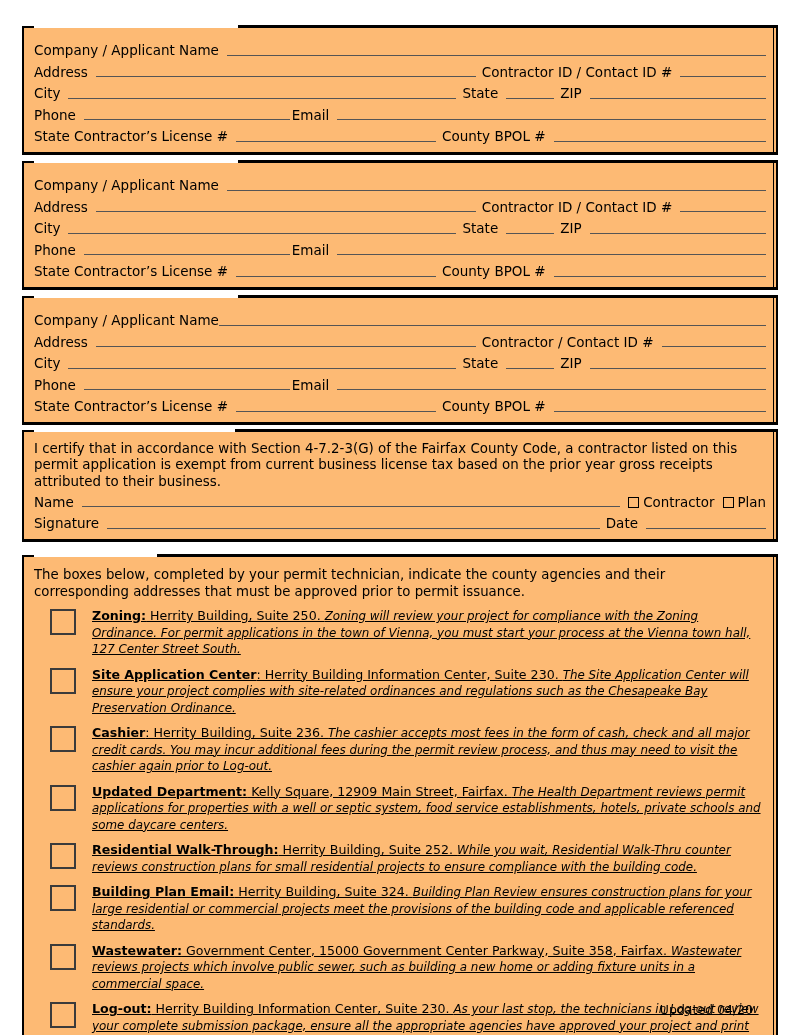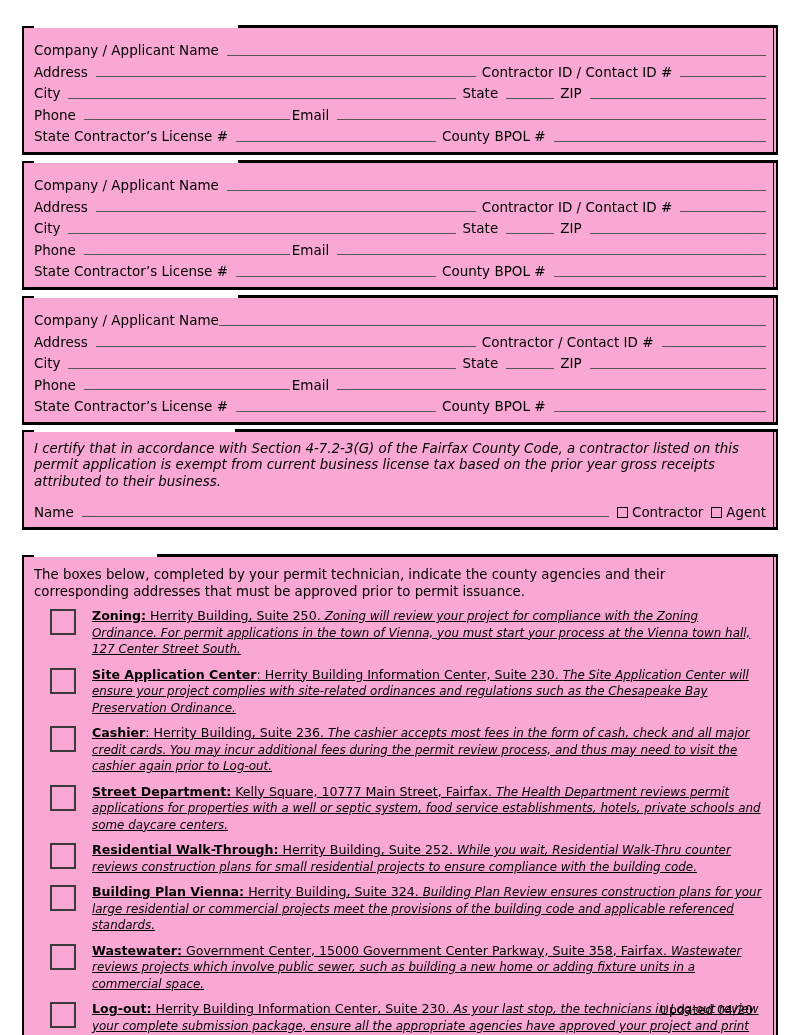--- a/index.html
+++ b/index.html
@@ -27,21 +27,21 @@
 
   
   .block {
     position: absolute;
     left: 22px;
     width: 756px;
     box-sizing: border-box;
     border-left: 2px solid #000;
     border-right: 2px solid #000;
     border-bottom: 3px solid #000;
-    background: #f9a8d4;
+    background: #fdba74;
   }
   
   .block .top-stub {
     position: absolute;
     top: -2px;
     left: -2px;
     width: 12px;
     height: 2px;
     background: #000;
   }
@@ -97,22 +97,21 @@
   .w-city  { flex: none; width: 388px; border-bottom: 1px solid #555; height: 1px; margin-bottom: 4px; }
   .w-date  { flex: none; width: 120px; border-bottom: 1px solid #555; height: 1px; margin-bottom: 4px; }
 
   
   .certify {
     padding: 9px 10px 6px 10px;
   }
   .certify-text {
     font-size: 13.4px;
     line-height: 16.3px;
-    margin: 0 0 10px 0;
-    font-style: italic;
+    margin: 0 0 0 0;
   }
   .cbox {
     display: inline-block;
     width: 11px;
     height: 11px;
     border: 1.5px solid #000;
     box-sizing: border-box;
     vertical-align: -1px;
     margin-right: 4px;
   }
@@ -337,23 +336,31 @@
 
       <p class="certify-text">I certify that in accordance with Section 4-7.2-3(G) of the Fairfax County Code, a contractor listed on this permit application is exempt from current business license tax based on the prior year gross receipts attributed to their business.</p>
 
       <div class="frow">
         <span class="lbl">Name</span>
         <span class="sp8"></span>
         <span class="rule"></span>
         <span class="sp8"></span>
         <span class="chk-label"><span class="cbox"></span><span>Contractor</span></span>
         <span class="sp8"></span>
-        <span class="chk-label"><span class="cbox"></span><span>Agent</span></span>
-      </div>
-
+        <span class="chk-label"><span class="cbox"></span><span>Plan</span></span>
+      </div>
+
+      <div class="frow">
+        <span class="lbl">Signature</span>
+        <span class="sp8"></span>
+        <span class="rule"></span>
+        <span class="gap-lbl">Date</span>
+        <span class="sp8"></span>
+        <span class="w-date"></span>
+      </div>
 
     </div>
   </div>
 
   <div class="block" style="top:557px;">
     <div class="top-stub"></div>
     <div class="top-rule" style="left:133px;"></div>
     <div class="inner-right"></div>
     <div class="agencies">
 
@@ -369,31 +376,31 @@
         <div class="agency-text"><b>Site Application Center</b><span>: Herrity Building Information Center, Suite 230. </span><i>The Site Application Center will ensure your project complies with site-related ordinances and regulations such as the Chesapeake Bay Preservation Ordinance.</i></div>
       </div>
 
       <div class="agency-row">
         <span class="big-box"></span>
         <div class="agency-text"><b>Cashier</b><span>: Herrity Building, Suite 236. </span><i>The cashier accepts most fees in the form of cash, check and all major credit cards. You may incur additional fees during the permit review process, and thus may need to visit the cashier again prior to Log-out.</i></div>
       </div>
 
       <div class="agency-row">
         <span class="big-box"></span>
-        <div class="agency-text"><b>Street Department:</b><span> Kelly Square, 10777 Main Street, Fairfax. </span><i>The Health Department reviews permit applications for properties with a well or septic system, food service establishments, hotels, private schools and some daycare centers.</i></div>
+        <div class="agency-text"><b>Updated Department:</b><span> Kelly Square, 12909 Main Street, Fairfax. </span><i>The Health Department reviews permit applications for properties with a well or septic system, food service establishments, hotels, private schools and some daycare centers.</i></div>
       </div>
 
       <div class="agency-row">
         <span class="big-box"></span>
         <div class="agency-text"><b>Residential Walk-Through:</b><span> Herrity Building, Suite 252. </span><i>While you wait, Residential Walk-Thru counter reviews construction plans for small residential projects to ensure compliance with the building code.</i></div>
       </div>
 
       <div class="agency-row">
         <span class="big-box"></span>
-        <div class="agency-text"><b>Building Plan Vienna:</b><span>  Herrity Building, Suite 324. </span><i>Building Plan Review ensures construction plans for your large residential or commercial projects meet the provisions of the building code and applicable referenced standards.</i></div>
+        <div class="agency-text"><b>Building Plan Email:</b><span>  Herrity Building, Suite 324. </span><i>Building Plan Review ensures construction plans for your large residential or commercial projects meet the provisions of the building code and applicable referenced standards.</i></div>
       </div>
 
       <div class="agency-row">
         <span class="big-box"></span>
         <div class="agency-text"><b>Wastewater:</b><span> Government Center, 15000 Government Center Parkway, Suite 358, Fairfax. </span><i>Wastewater reviews projects which involve public sewer, such as building a new home or adding fixture units in a commercial space.</i></div>
       </div>
 
       <div class="agency-row">
         <span class="big-box"></span>
         <div class="agency-text"><b>Log-out:</b><span> Herrity Building Information Center, Suite 230. </span><i>As your last stop, the technicians in Log-out review your complete submission package, ensure all the appropriate agencies have approved your project and print your permit.</i></div>

